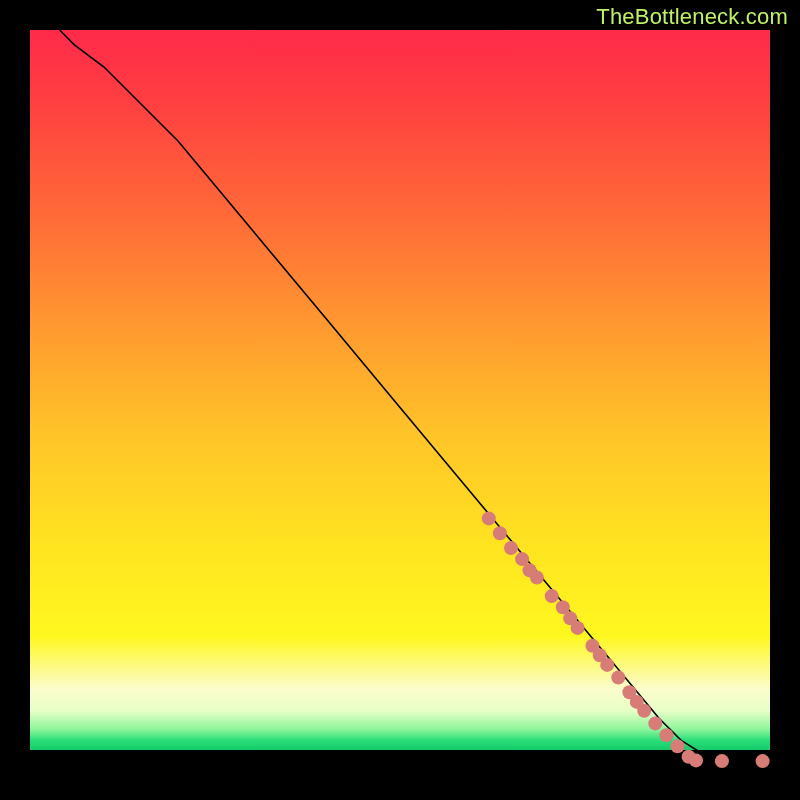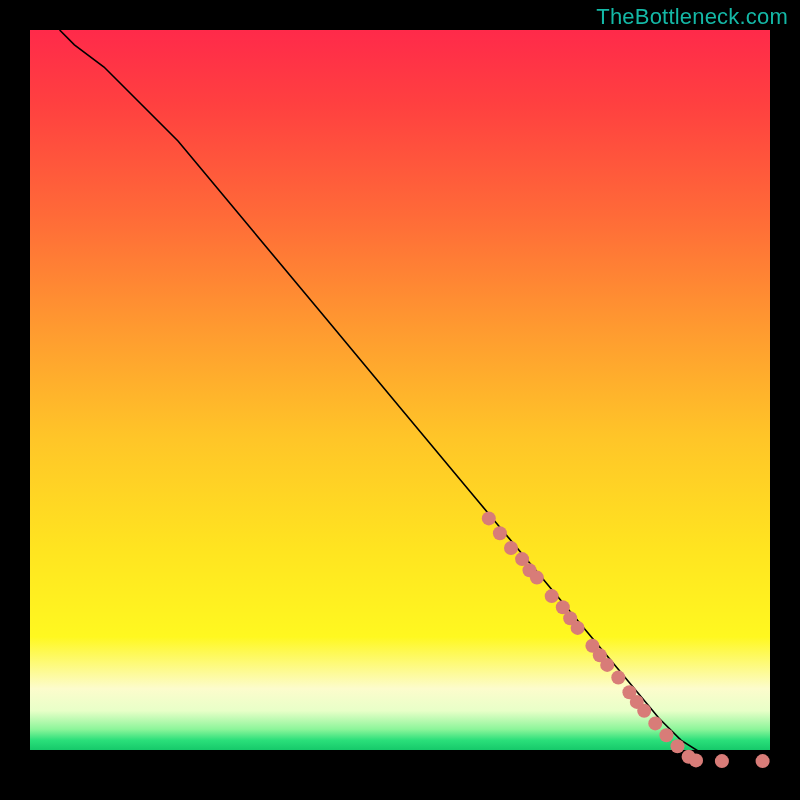--- a/index.html
+++ b/index.html
@@ -14,21 +14,21 @@
   .frame {
     position: relative;
     width: 800px;
     height: 800px;
     background: #000;
   }
   .watermark {
     position: absolute;
     top: 4px;
     right: 12px;
-    color: #14b8a6;
+    color: #bef264;
     font-size: 22px;
     font-weight: 500;
     letter-spacing: 0.2px;
     z-index: 5;
   }
   .plot-area {
     position: absolute;
     left: 30px;
     top: 30px;
     width: 740px;

